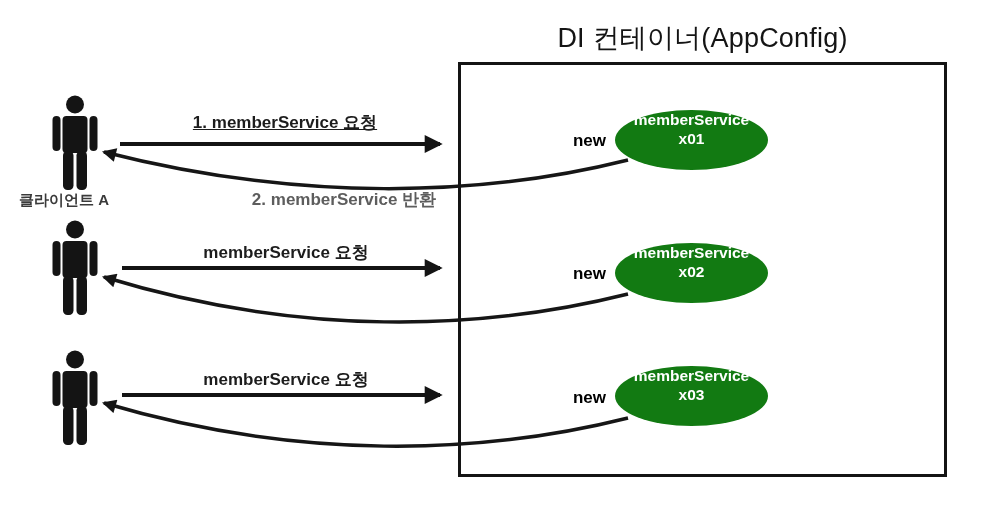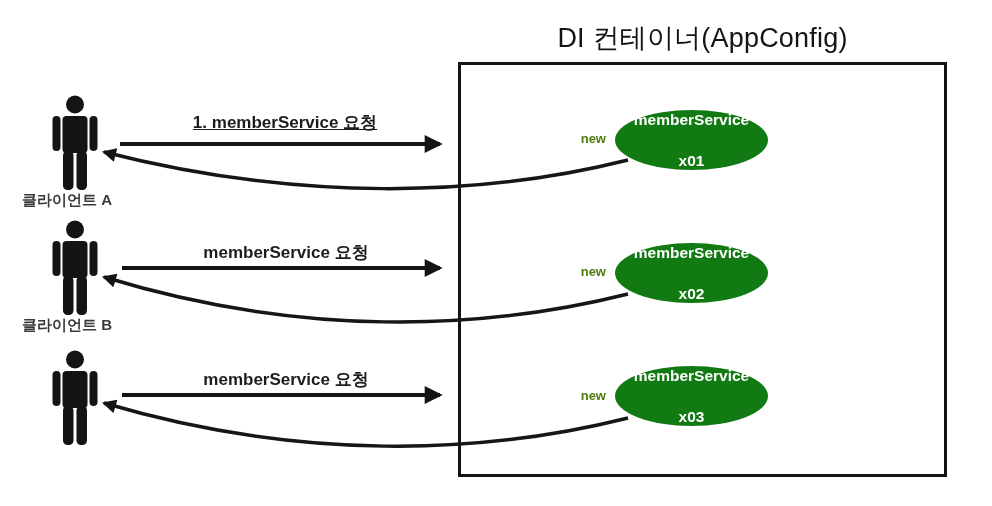--- a/index.html
+++ b/index.html
@@ -55,49 +55,48 @@
     position: absolute;
     width: 220px;
     text-align: center;
     font-size: 17px;
     font-weight: bold;
     color: #5d5d5d;
     white-space: nowrap;
   }
   .client-label {
     position: absolute;
-    left: 12px;
+    left: 19px;
     width: 110px;
-    text-align: center;
     font-size: 15px;
     font-weight: bold;
     color: #3a3a3a;
     white-space: nowrap;
   }
   .new-label {
     position: absolute;
     left: 548px;
     width: 58px;
     text-align: right;
-    font-size: 13px;
+    font-size: 17px;
     font-weight: bold;
-    color: #4d7c0f;
+    color: #000000;
   }
   .bean {
     position: absolute;
     left: 615px;
     width: 153px;
     height: 60px;
     border-radius: 50%;
     background: #127a12;
     color: #ffffff;
     display: flex;
     flex-direction: column;
     align-items: center;
-    justify-content: space-between;
+    justify-content: flex-start;
     font-size: 15.5px;
     font-weight: bold;
     line-height: 19px;
     text-align: center;
   }
 </style>
 </head>
 <body>
 
 <div class="canvas">
@@ -146,25 +145,25 @@
     <path d="M628 160 C 480 197, 300 202, 104 152" fill="none" stroke="#161616" stroke-width="3.5" marker-end="url(#ah-small)"></path>
     <path d="M628 294 C 480 331, 300 337, 104 277" fill="none" stroke="#161616" stroke-width="3.5" marker-end="url(#ah-small)"></path>
     <path d="M628 418 C 480 455, 300 461, 104 403" fill="none" stroke="#161616" stroke-width="3.5" marker-end="url(#ah-small)"></path>
   </svg>
 
   <div class="container-box"></div>
 
   <div class="title">DI 컨테이너(AppConfig)</div>
 
   <div class="req-label" style="left:175px; top:111px;text-decoration:underline;">1. memberService 요청</div>
+  <div class="ret-label" style="left:234px; top:188px;">2. memberService 반환</div>
   <div class="req-label" style="left:176px; top:241px;">memberService 요청</div>
   <div class="req-label" style="left:176px; top:368px;">memberService 요청</div>
 
   <div class="client-label" style="top:191px;">클라이언트 A</div>
-  <div class="client-label" style="top:316px;">클라이언트 B</div>
 
   <div class="new-label" style="top:131px;">new</div>
   <div class="new-label" style="top:264px;">new</div>
   <div class="new-label" style="top:388px;">new</div>
 
   <div class="bean" style="top:110px;">
     <span>memberService</span>
     <span>x01</span>
   </div>
   <div class="bean" style="top:243px;">

